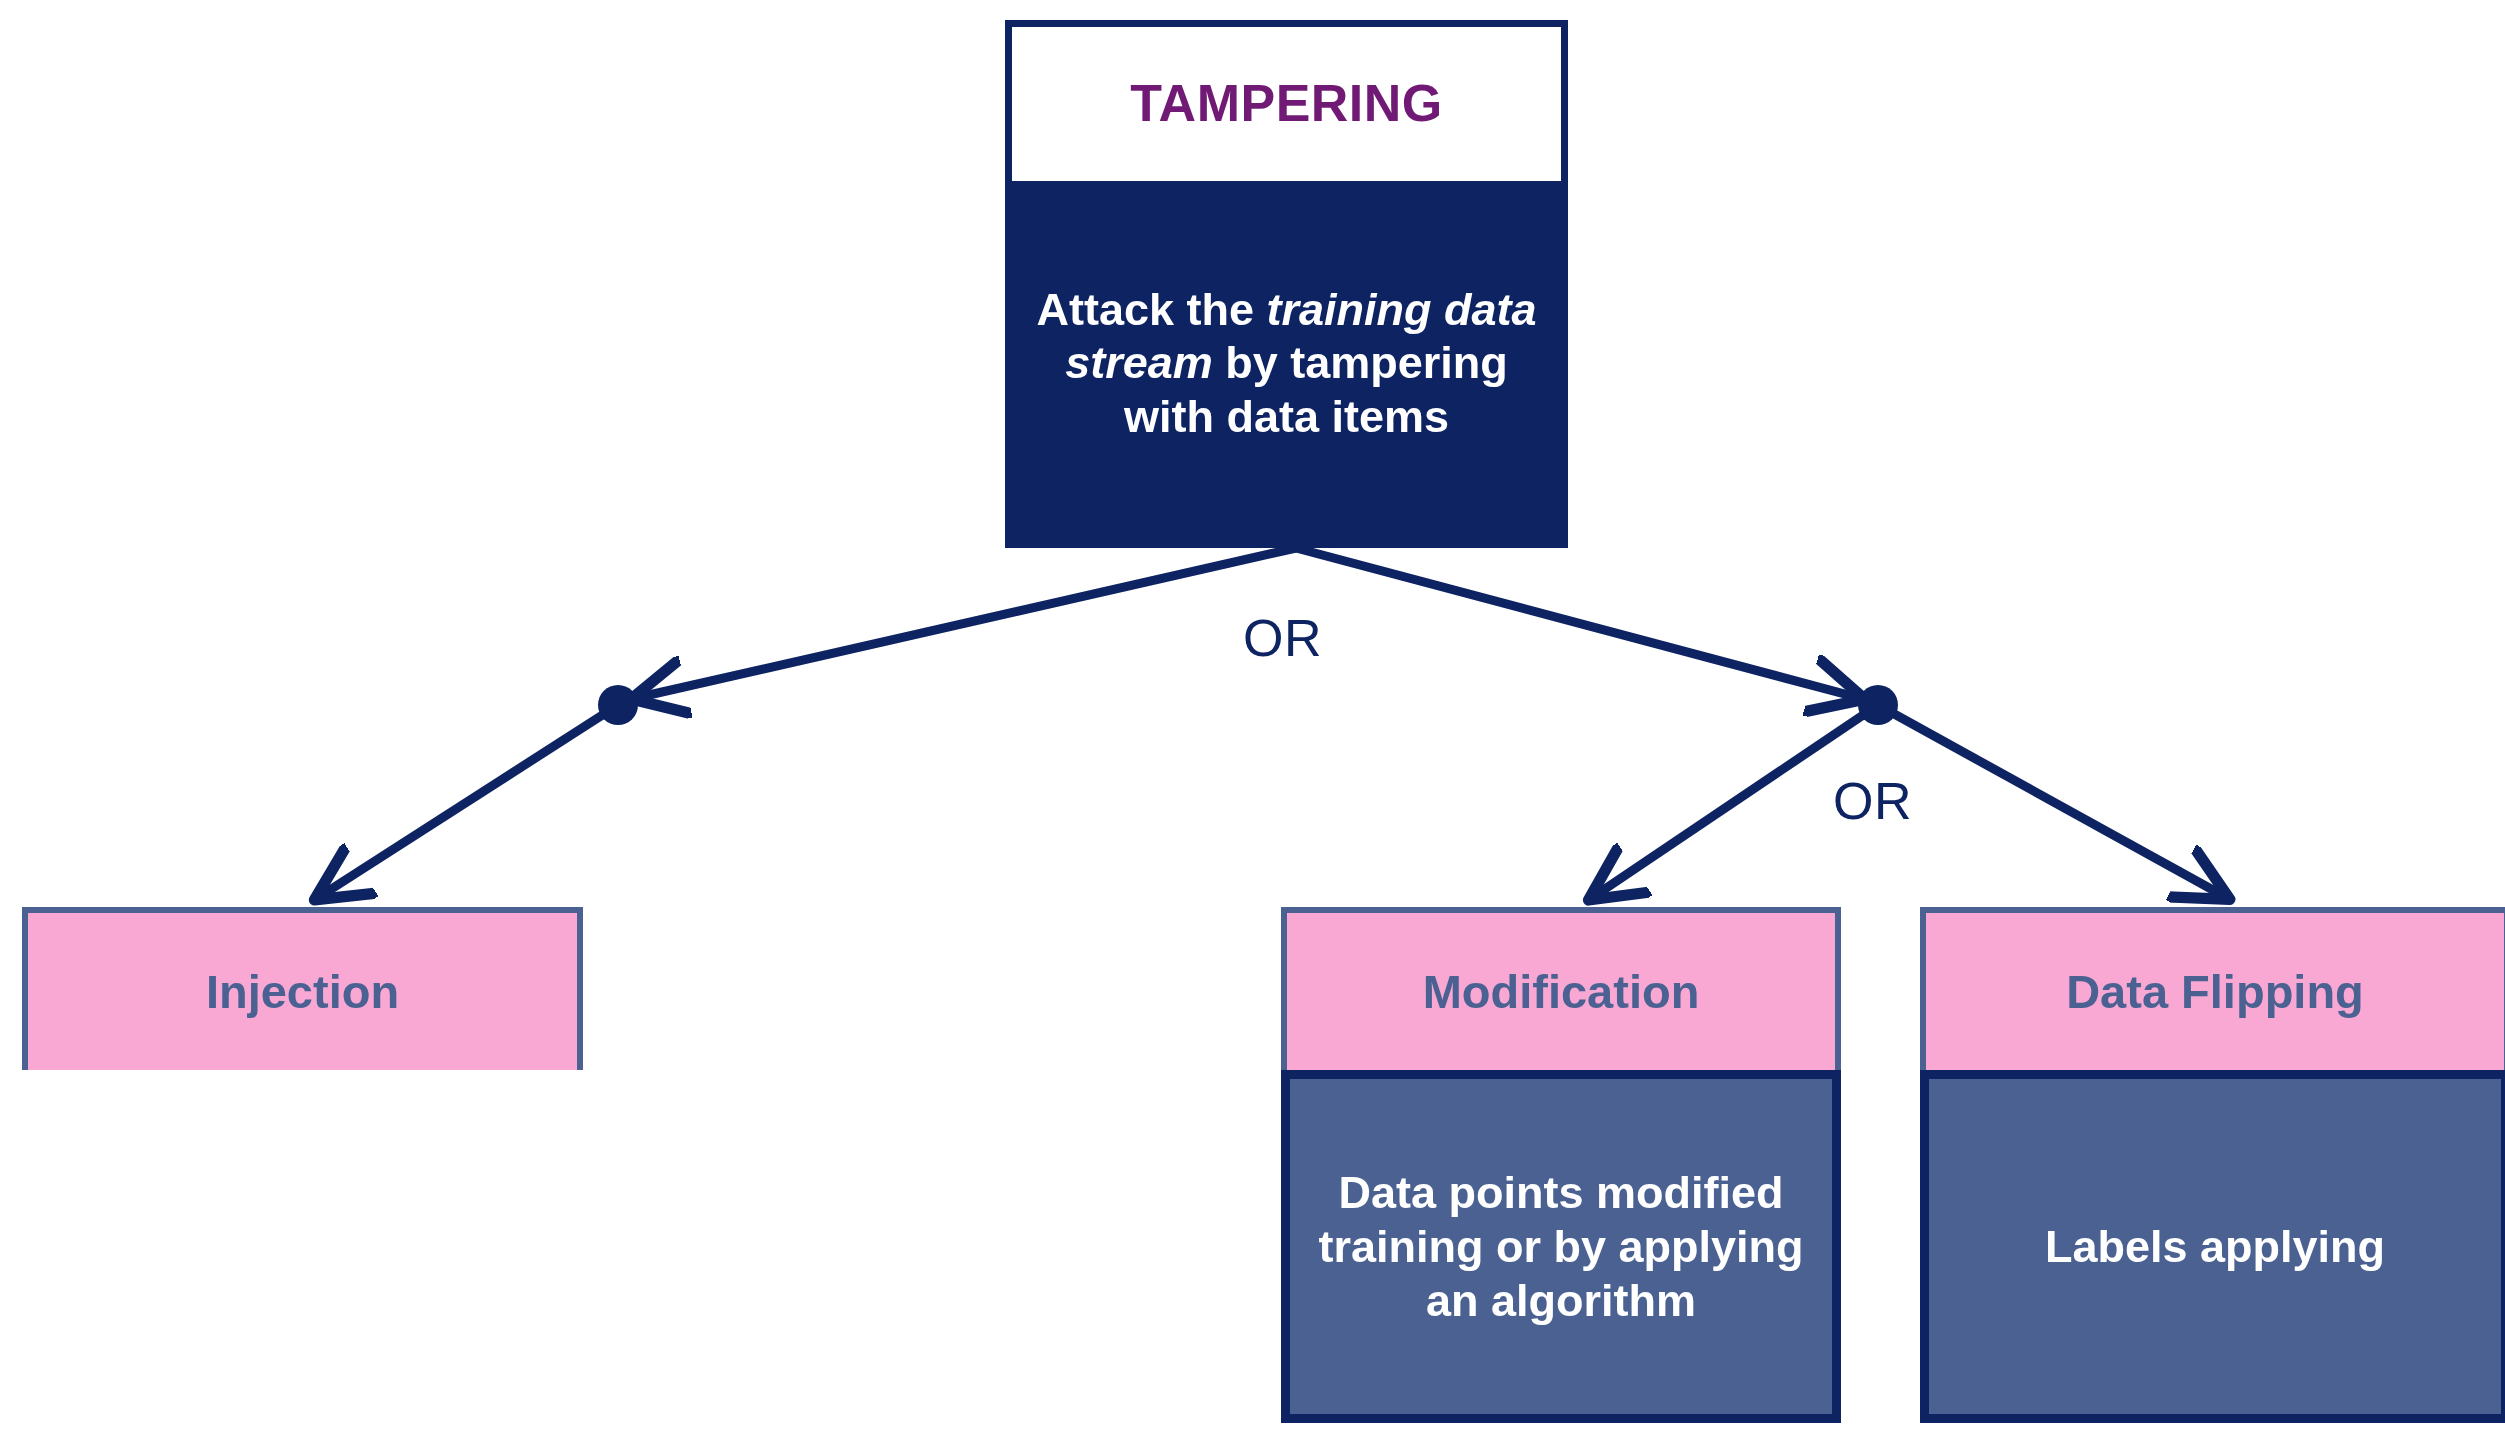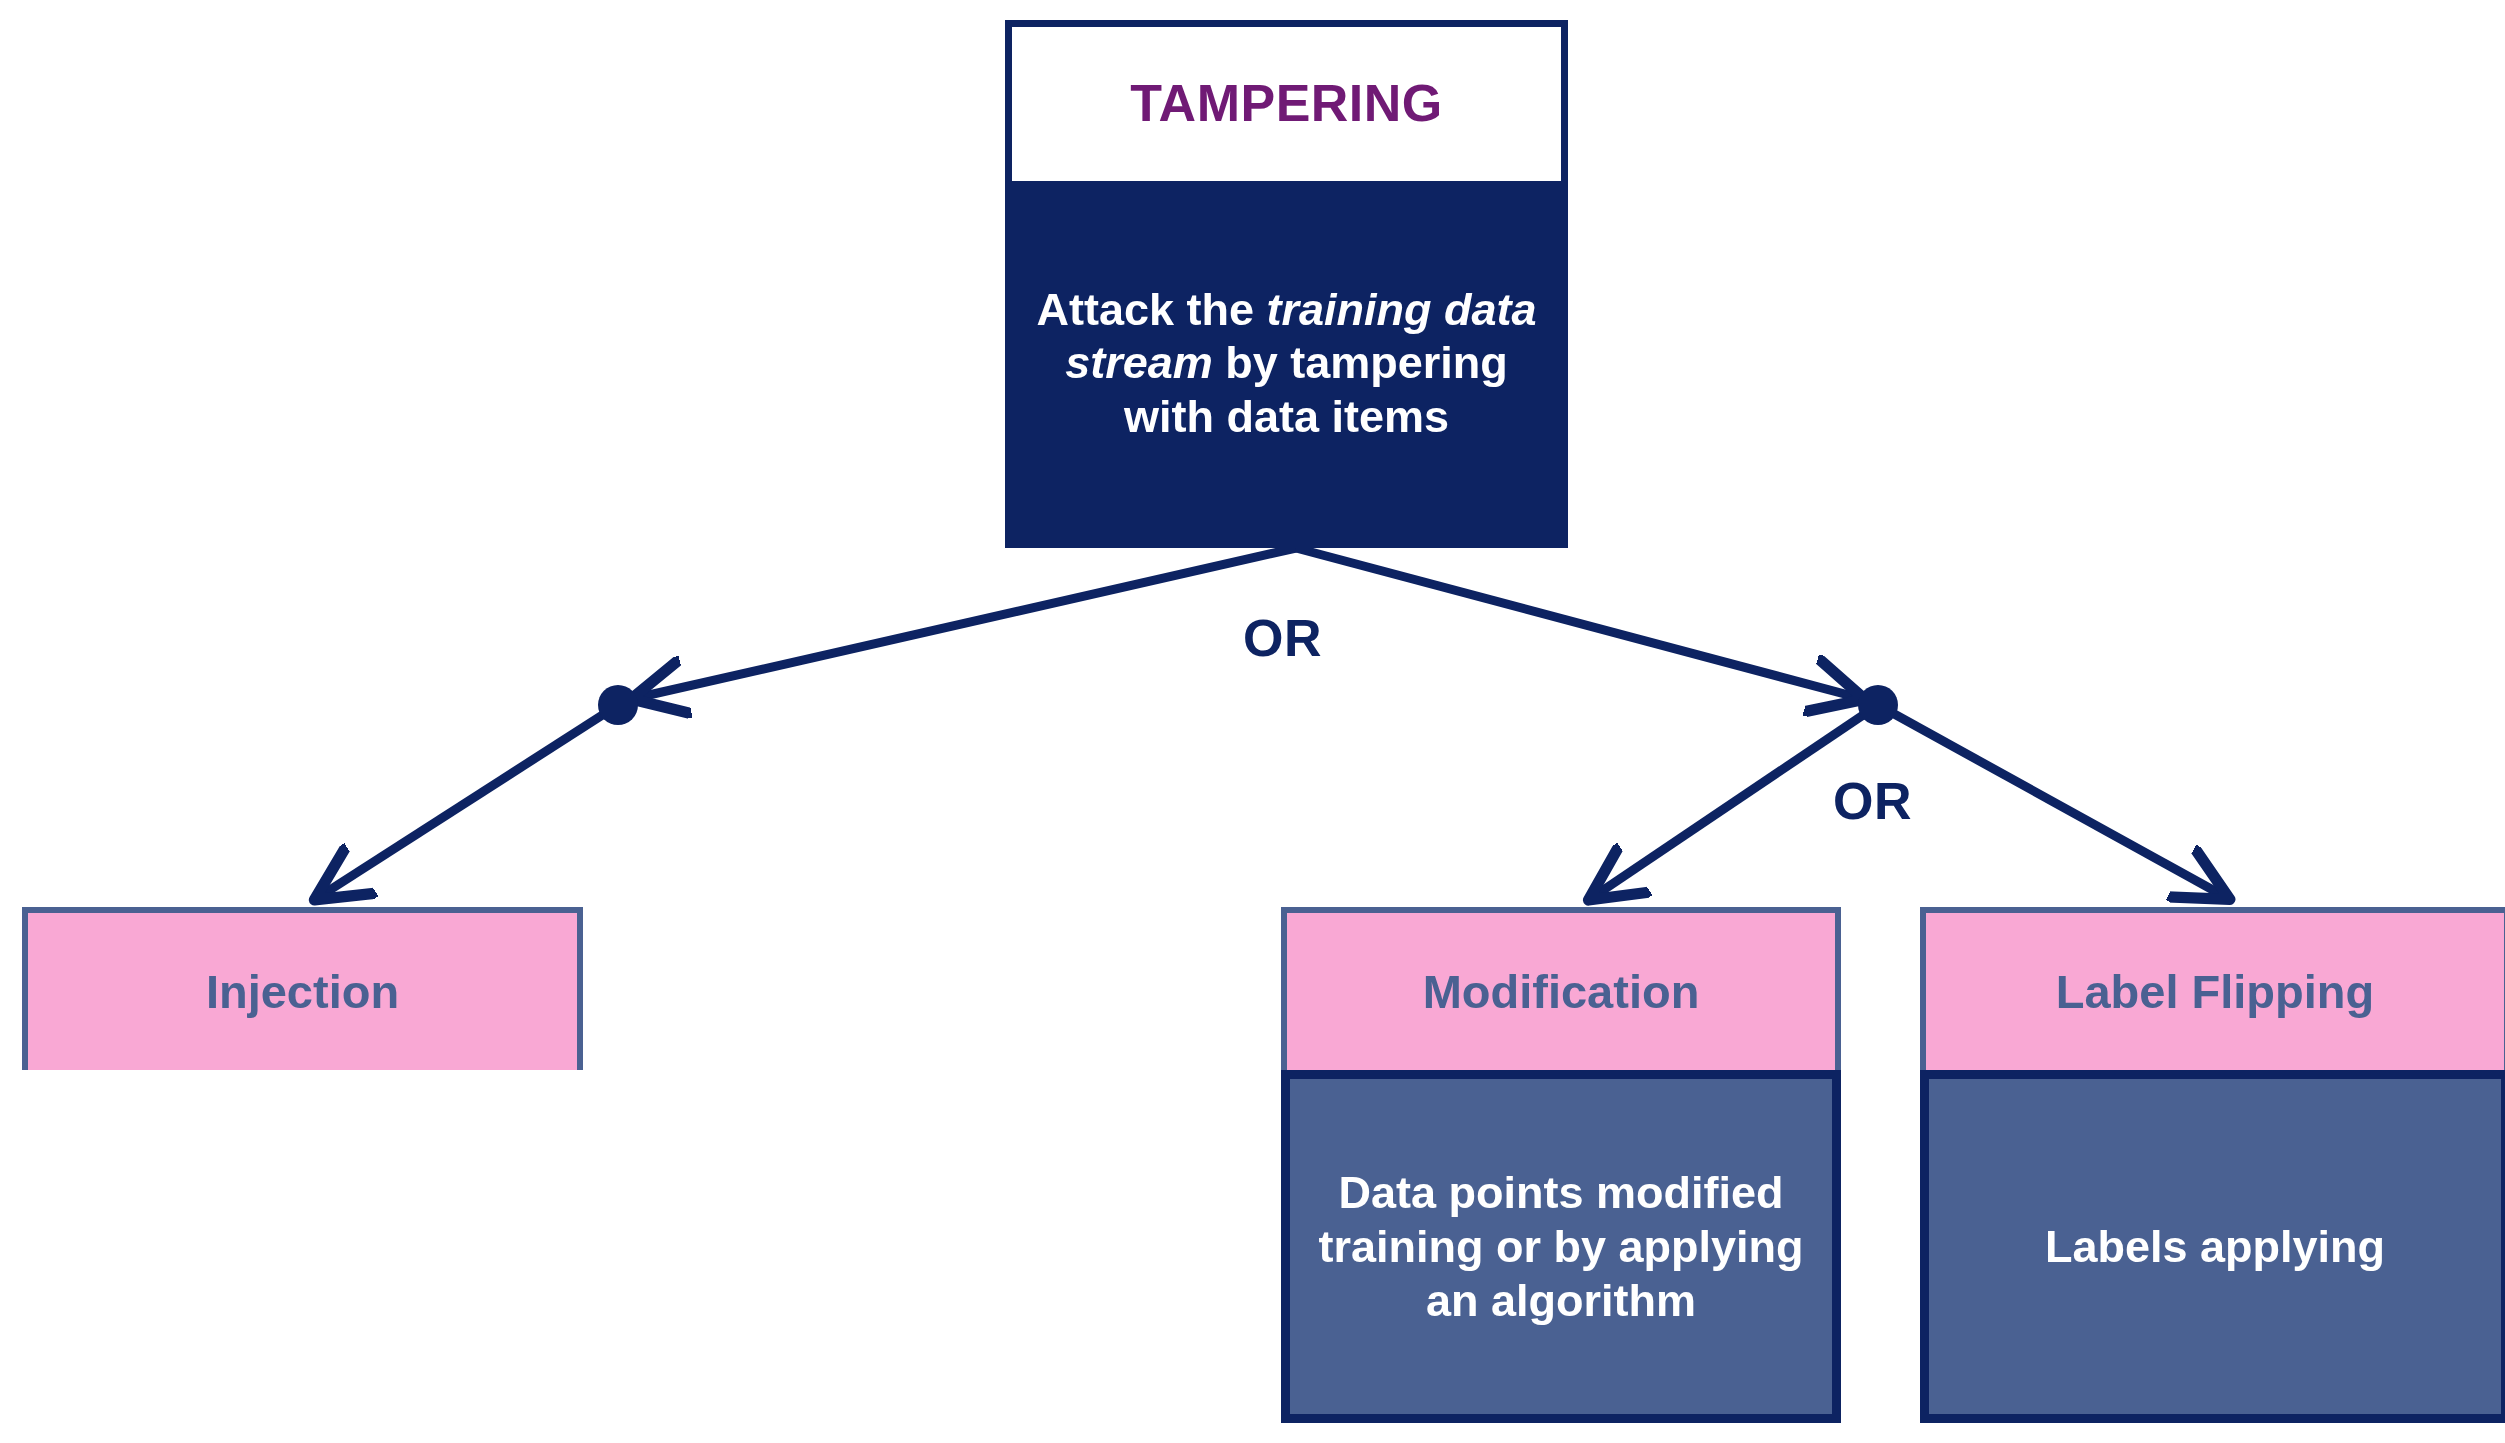--- a/index.html
+++ b/index.html
@@ -126,21 +126,21 @@
     left: 1920px;
     top: 907px;
     width: 590px;
     height: 516px;
   }
   
   .or-label {
     position: absolute;
     color: #0d2362;
     font-size: 52px;
-    font-weight: bold;
+    font-weight: normal;
     line-height: 1;
     letter-spacing: 0.5px;
   }
   .or-label-left  { left: 1243px; top: 612px; }
   .or-label-right { left: 1833px; top: 775px; }
 </style>
 </head>
 <body>
 
 <div id="canvas">
@@ -188,20 +188,20 @@
     <div class="node-header">
       <div class="node-title">Modification</div>
     </div>
     <div class="node-body">
       <div class="node-desc">Data points modified training or by applying an algorithm</div>
     </div>
   </div>
 
   <div class="node node-leaf node-labelflipping">
     <div class="node-header">
-      <div class="node-title">Label Flipping</div>
+      <div class="node-title">Data Flipping</div>
     </div>
     <div class="node-body">
       <div class="node-desc">Labels applying</div>
     </div>
   </div>
 
 </div>
 
 </body></html>

